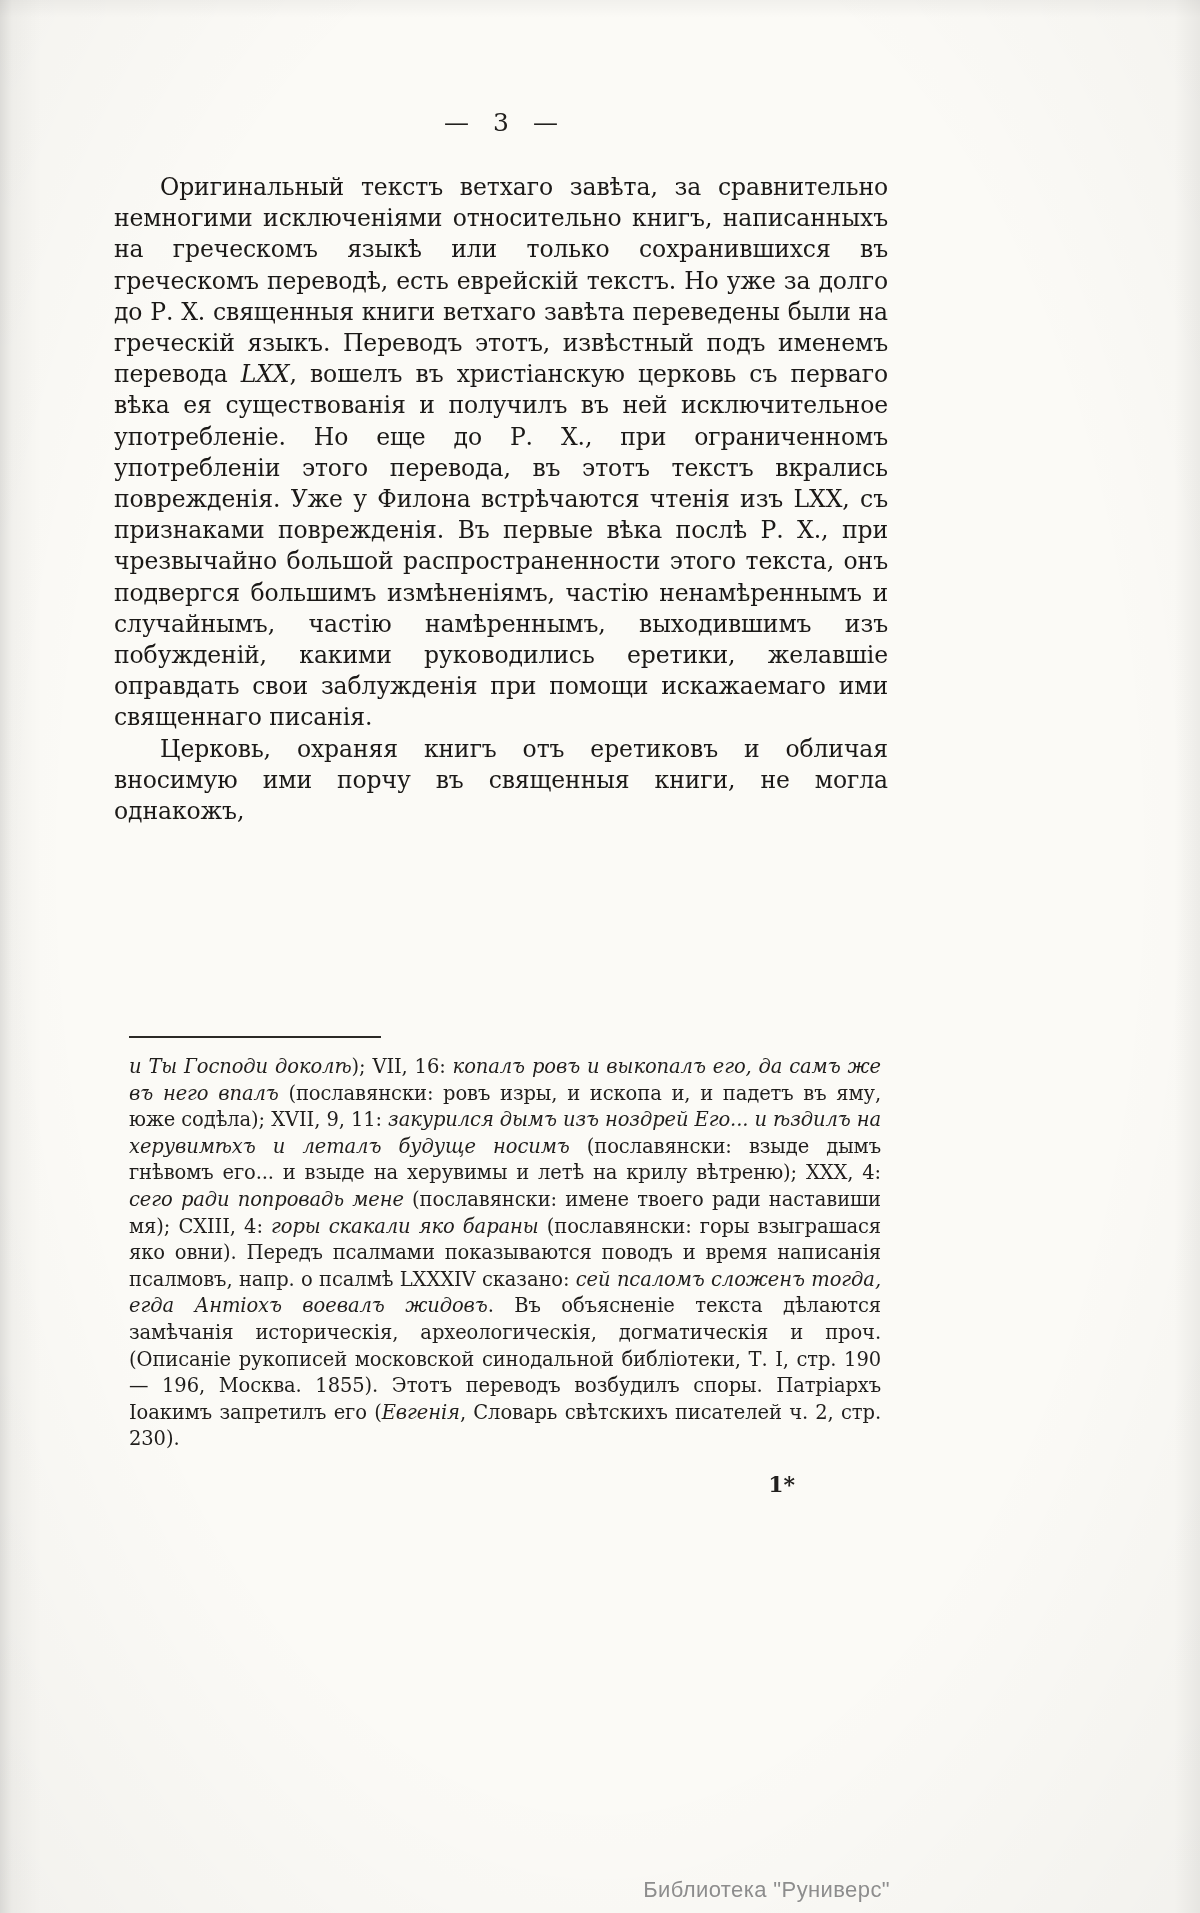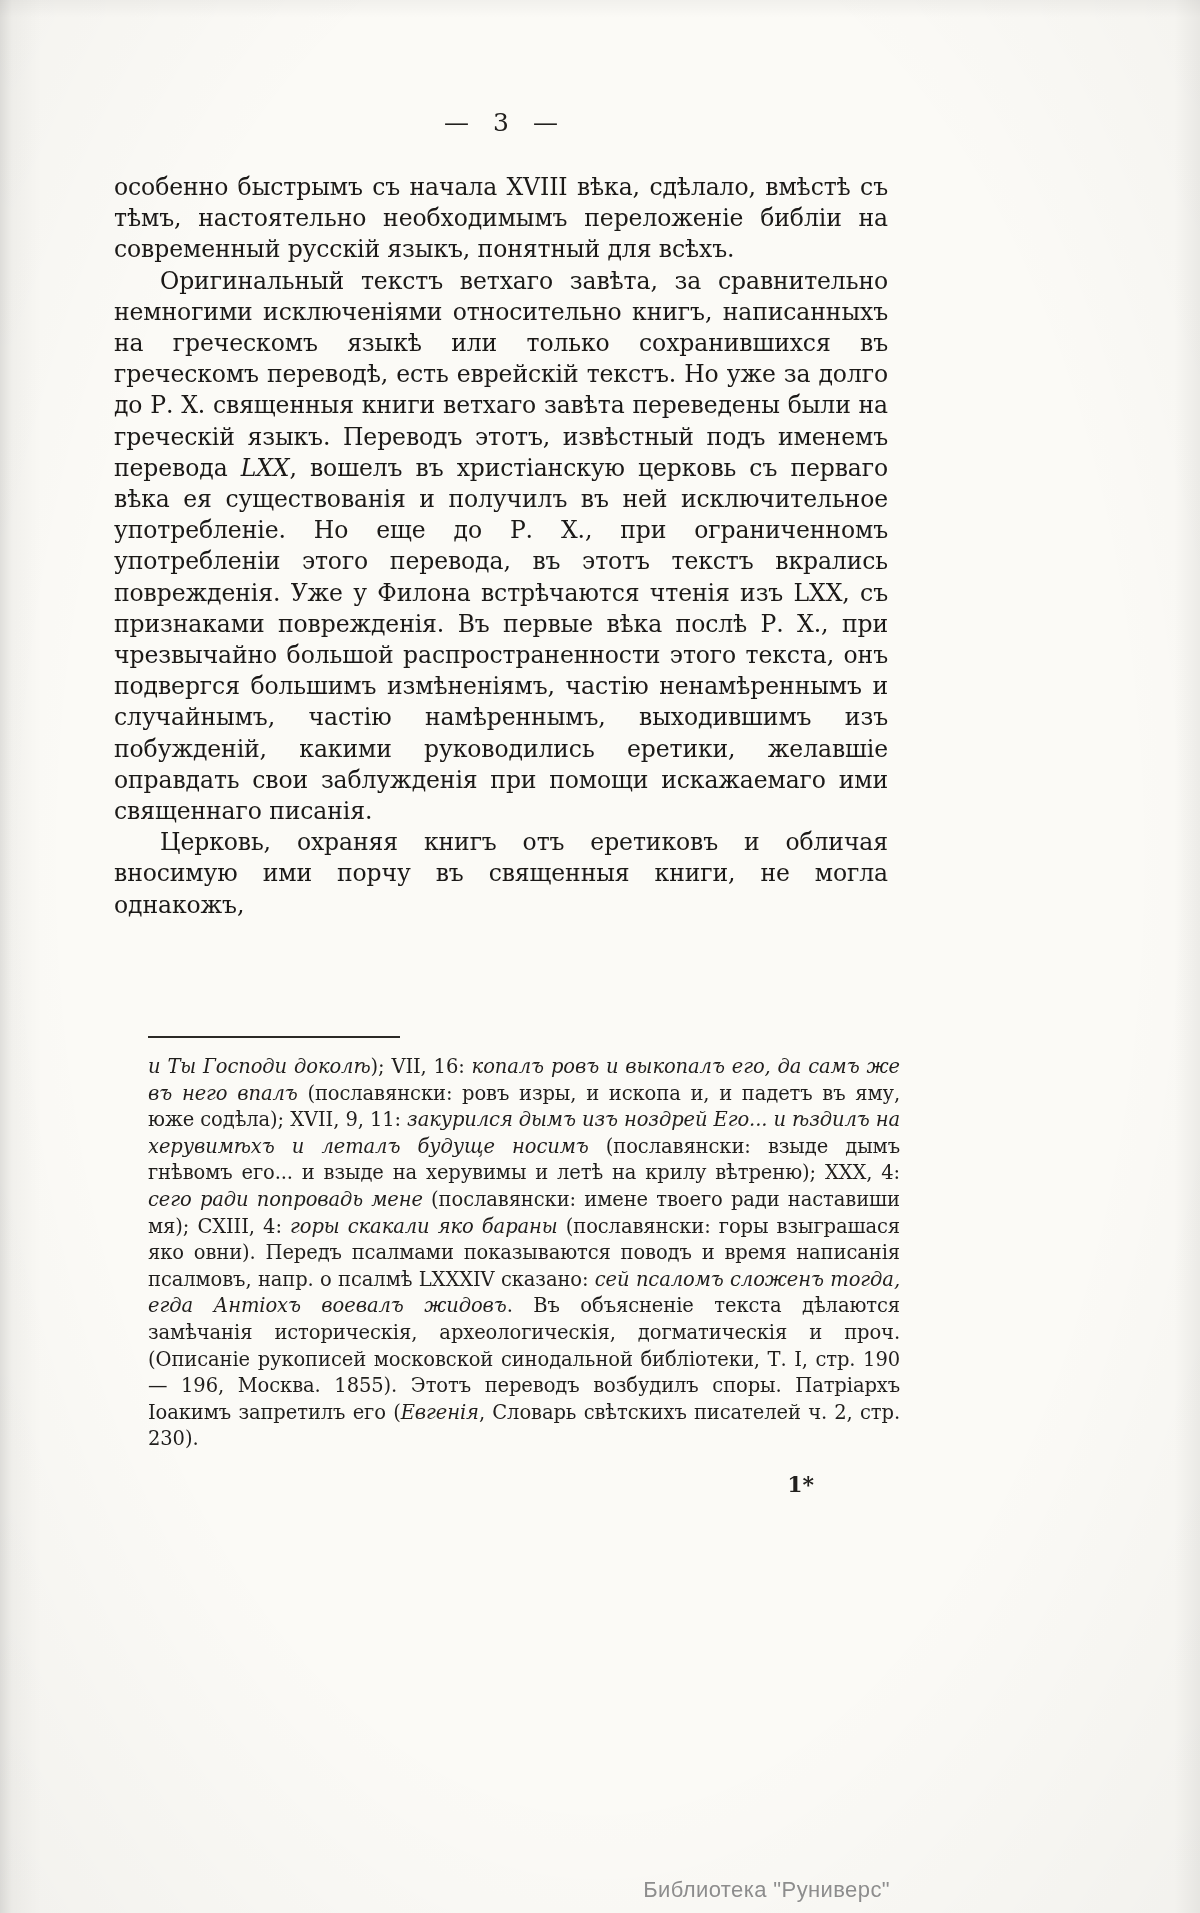--- a/index.html
+++ b/index.html
@@ -46,21 +46,21 @@
     font-size: 23.5px;
     line-height: 31.2px;
     text-align: justify;
     letter-spacing: -0.1px;
   }
   .para.ind { text-indent: 46px; }
   .it { font-style: italic; }
   .bottom {
     position: absolute;
     top: 1036px;
-    left: 148px;
+    left: 129px;
     width: 752px;
   }
   .rule {
     width: 252px;
     height: 2px;
     background: #2b2926;
     margin: 0 0 16px 0;
   }
   .footnote {
     margin: 0;
@@ -88,21 +88,20 @@
     letter-spacing: 0.4px;
   }
 </style>
 </head>
 <body>
 
 <div class="page">
   <div class="page-number">— 3 —</div>
 
   <div class="main-text">
-      <p class="para"><span>особенно быстрымъ съ начала XVIII вѣка, сдѣлало, вмѣстѣ съ тѣмъ, настоятельно необходимымъ переложеніе библіи на современный русскій языкъ, понятный для всѣхъ.</span></p>
       <p class="para ind"><span>Оригинальный текстъ ветхаго завѣта, за сравнительно немногими исключеніями относительно книгъ, написанныхъ на греческомъ языкѣ или только сохранившихся въ греческомъ переводѣ, есть еврейскій текстъ. Но уже за долго до Р. Х. священныя книги ветхаго завѣта переведены были на греческій языкъ. Переводъ этотъ, извѣстный подъ именемъ перевода </span><span class="it">LXX</span><span>, вошелъ въ христіанскую церковь съ перваго вѣка ея существованія и получилъ въ ней исключительное употребленіе. Но еще до Р. Х., при ограниченномъ употребленіи этого перевода, въ этотъ текстъ вкрались поврежденія. Уже у Филона встрѣчаются чтенія изъ LXX, съ признаками поврежденія. Въ первые вѣка послѣ Р. Х., при чрезвычайно большой распространенности этого текста, онъ подвергся большимъ измѣненіямъ, частію ненамѣреннымъ и случайнымъ, частію намѣреннымъ, выходившимъ изъ побужденій, какими руководились еретики, желавшіе оправдать свои заблужденія при помощи искажаемаго ими священнаго писанія.</span></p>
       <p class="para ind"><span>Церковь, охраняя книгъ отъ еретиковъ и обличая вносимую ими порчу въ священныя книги, не могла однакожъ,</span></p>
     </div>
 
   <div class="bottom">
     <div class="rule"></div>
     <p class="footnote"><span class="it">и Ты Господи доколѣ</span><span>); VII, 16: </span><span class="it">копалъ ровъ и выкопалъ его, да самъ же въ него впалъ</span><span> (пославянски: ровъ изры, и ископа и, и падетъ въ яму, юже содѣла); XVII, 9, 11: </span><span class="it">закурился дымъ изъ ноздрей Его... и ѣздилъ на херувимѣхъ и леталъ будуще носимъ</span><span> (пославянски: взыде дымъ гнѣвомъ его... и взыде на херувимы и летѣ на крилу вѣтреню); XXX, 4: </span><span class="it">сего ради попровадь мене</span><span> (пославянски: имене твоего ради наставиши мя); CXIII, 4: </span><span class="it">горы скакали яко бараны</span><span> (пославянски: горы взыграшася яко овни). Передъ псалмами показываются поводъ и время написанія псалмовъ, напр. о псалмѣ LXXXIV сказано: </span><span class="it">сей псаломъ сложенъ тогда, егда Антіохъ воевалъ жидовъ</span><span>. Въ объясненіе текста дѣлаются замѣчанія историческія, археологическія, догматическія и проч. (Описаніе рукописей московской синодальной библіотеки, Т. I, стр. 190 — 196, Москва. 1855). Этотъ переводъ возбудилъ споры. Патріархъ Іоакимъ запретилъ его (</span><span class="it">Евгенія</span><span>, Словарь свѣтскихъ писателей ч. 2, стр. 230).</span></p>
     <div class="sig">1*</div>
   </div>
 

